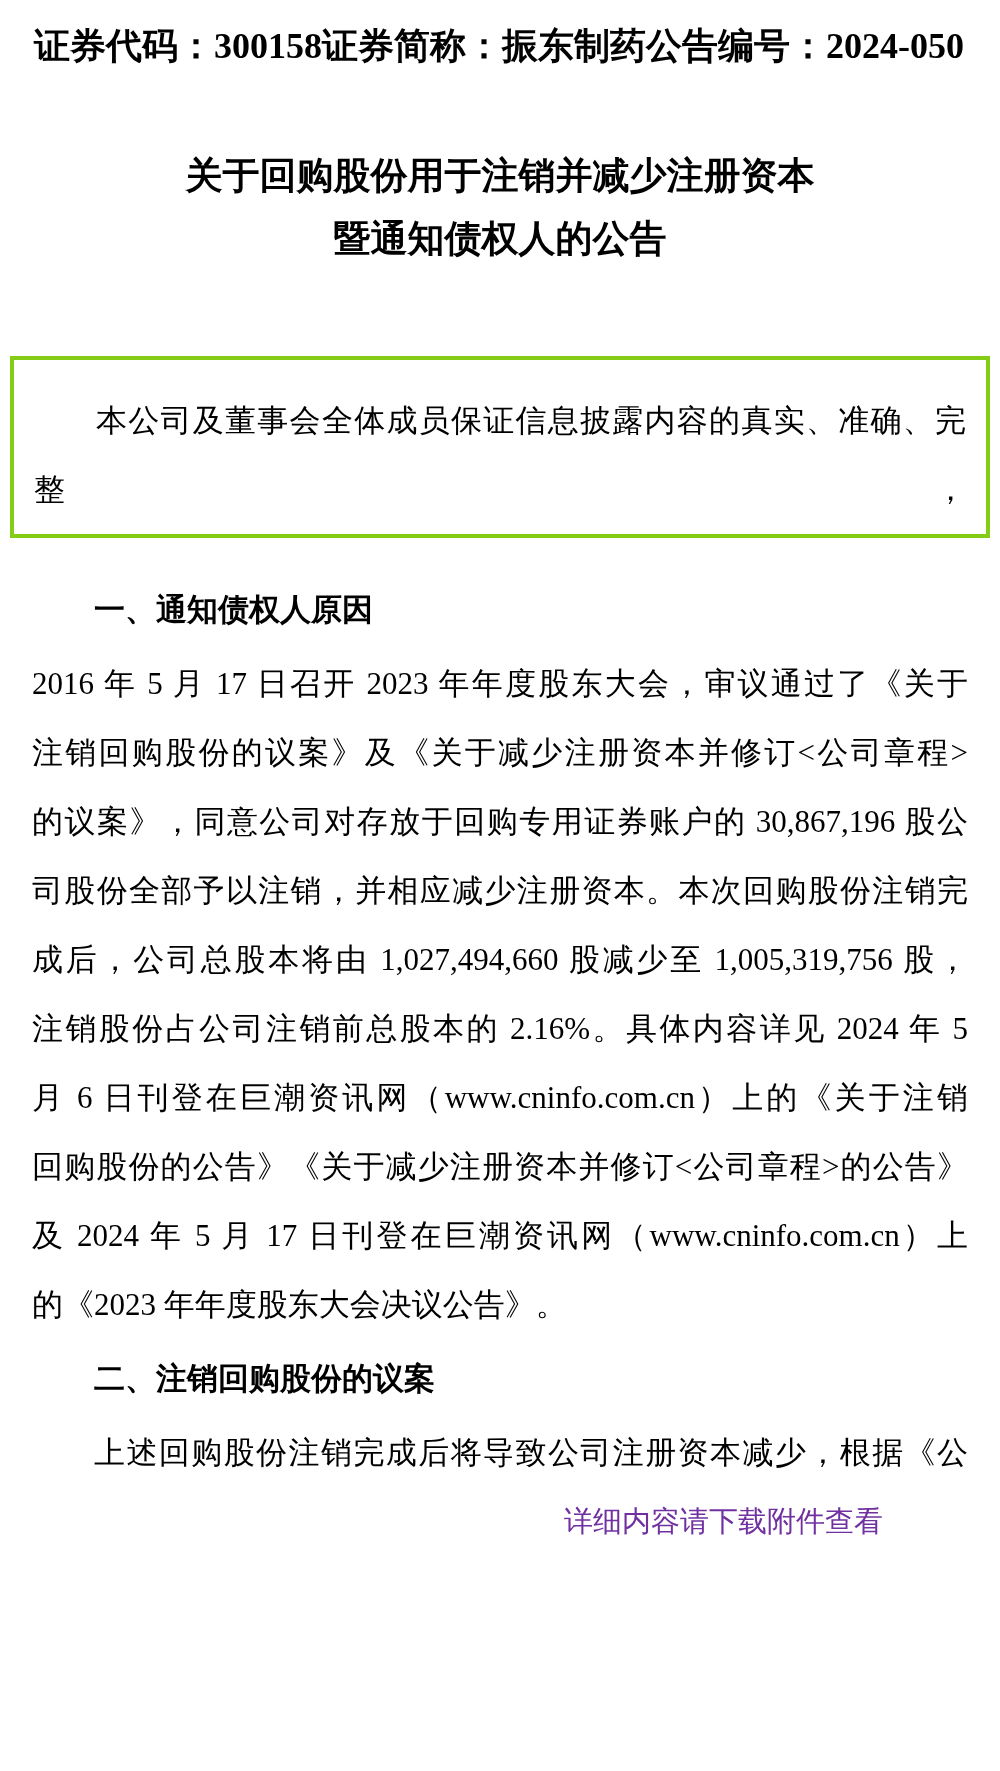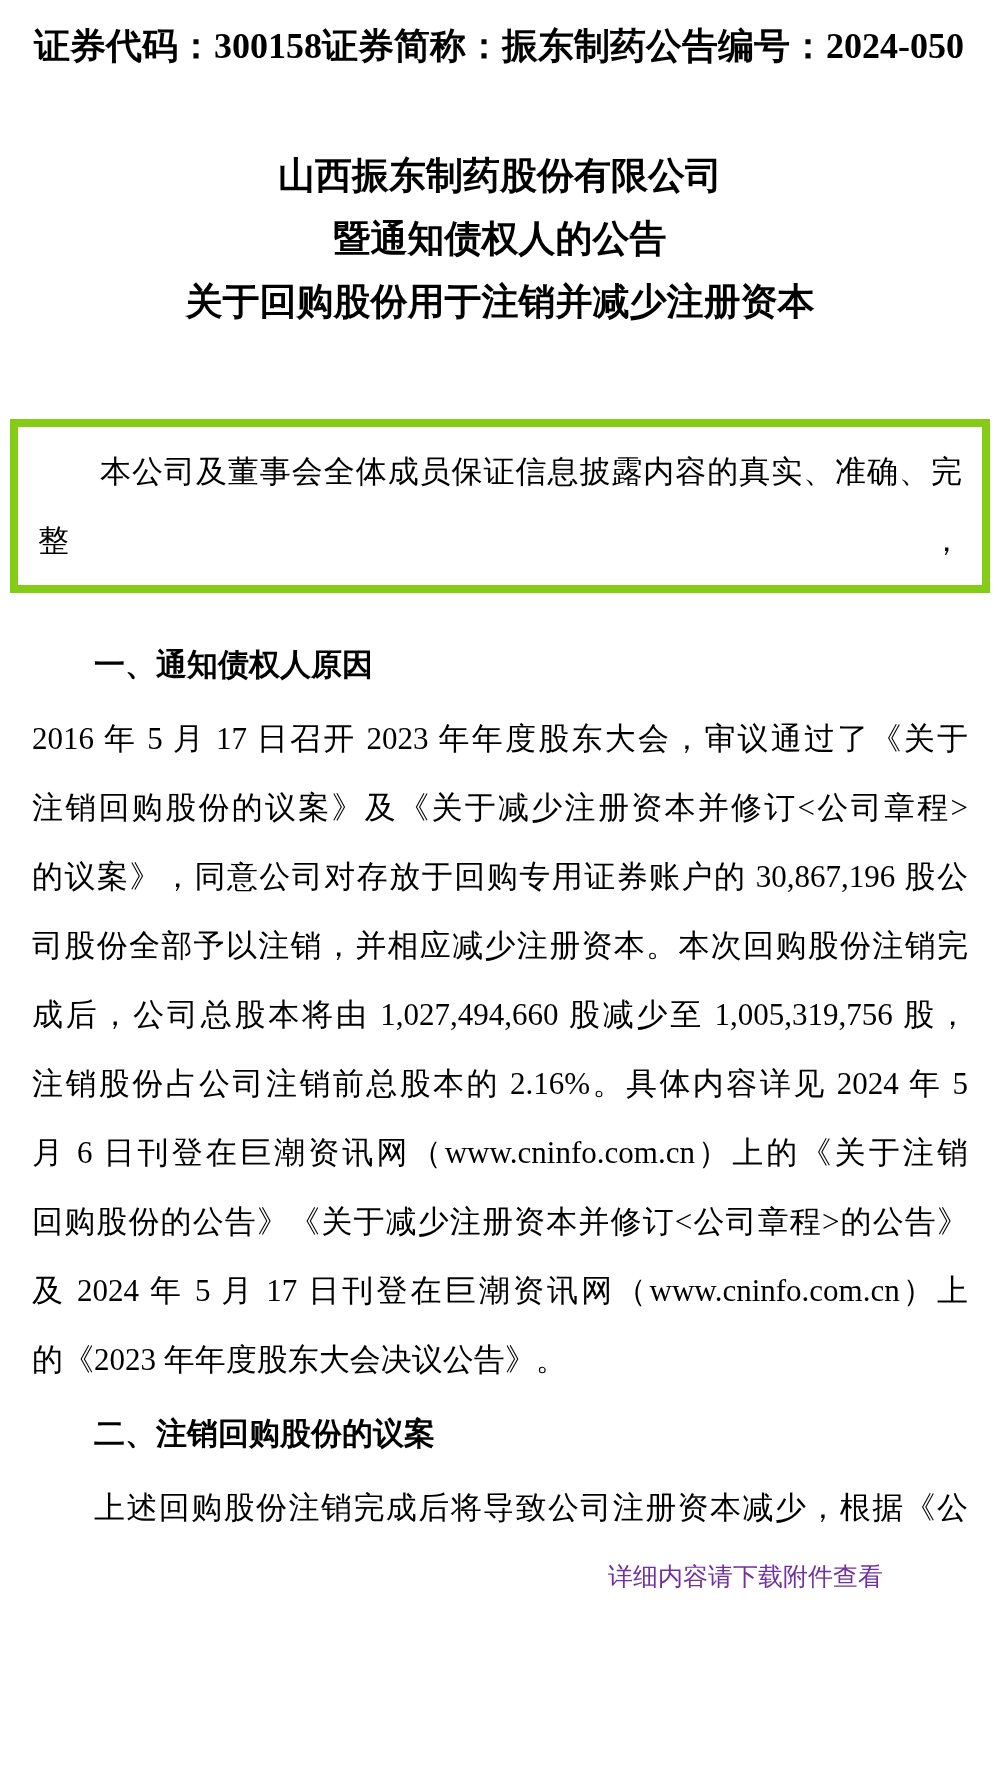--- a/index.html
+++ b/index.html
@@ -34,22 +34,22 @@
   .title-block {
     margin-top: 80px;
     text-align: center;
     font-weight: bold;
     font-size: 37px;
     line-height: 63px;
   }
   
   .disclaimer-box {
     margin: 86px 10px 0 10px;
-    border: 8px solid #84cc16;
-    padding: 10px 20px 10px 20px;
+    border: 4px solid #84cc16;
+    padding: 26px 20px 10px 20px;
   }
   .line {
     font-size: 31px;
     line-height: 69px;
     white-space: normal;
   }
   .stretch {
     text-align: justify;
     text-align-last: justify;
   }
@@ -64,40 +64,39 @@
   }
   .body-text {
     margin: 37px 32px 0 32px;
   }
   
   .download-note {
     margin: 18px 32px 0 32px;
     padding-right: 85px;
     text-align: right;
     font-family: "Liberation Sans", "DejaVu Sans", sans-serif;
-    font-size: 25px;
+    font-size: 29px;
     line-height: 32px;
     cursor: pointer;
   }
 </style>
 </head>
 <body>
 
 <div class="page">
 
   <div class="header-row">
     <span>证券代码：300158</span>
     <span>证券简称：振东制药</span>
     <span>公告编号：2024-050</span>
   </div>
 
   <div class="title-block">
-    <div>山西振东制药股份有限公司</div>
+    <div>关于回购股份用于注销并减少注册资本</div>
     <div>暨通知债权人的公告</div>
-    <div>关于回购股份用于注销并减少注册资本</div>
   </div>
 
   <div class="disclaimer-box">
     <div class="line stretch indent">本公司及董事会全体成员保证信息披露内容的真实、准确、完整，</div>
   </div>
 
   <div class="body-text">
     <div class="line heading">一、通知债权人原因</div>
 
     <div class="line stretch">2016 年 5 月 17 日召开 2023 年年度股东大会，审议通过了《关于</div>

